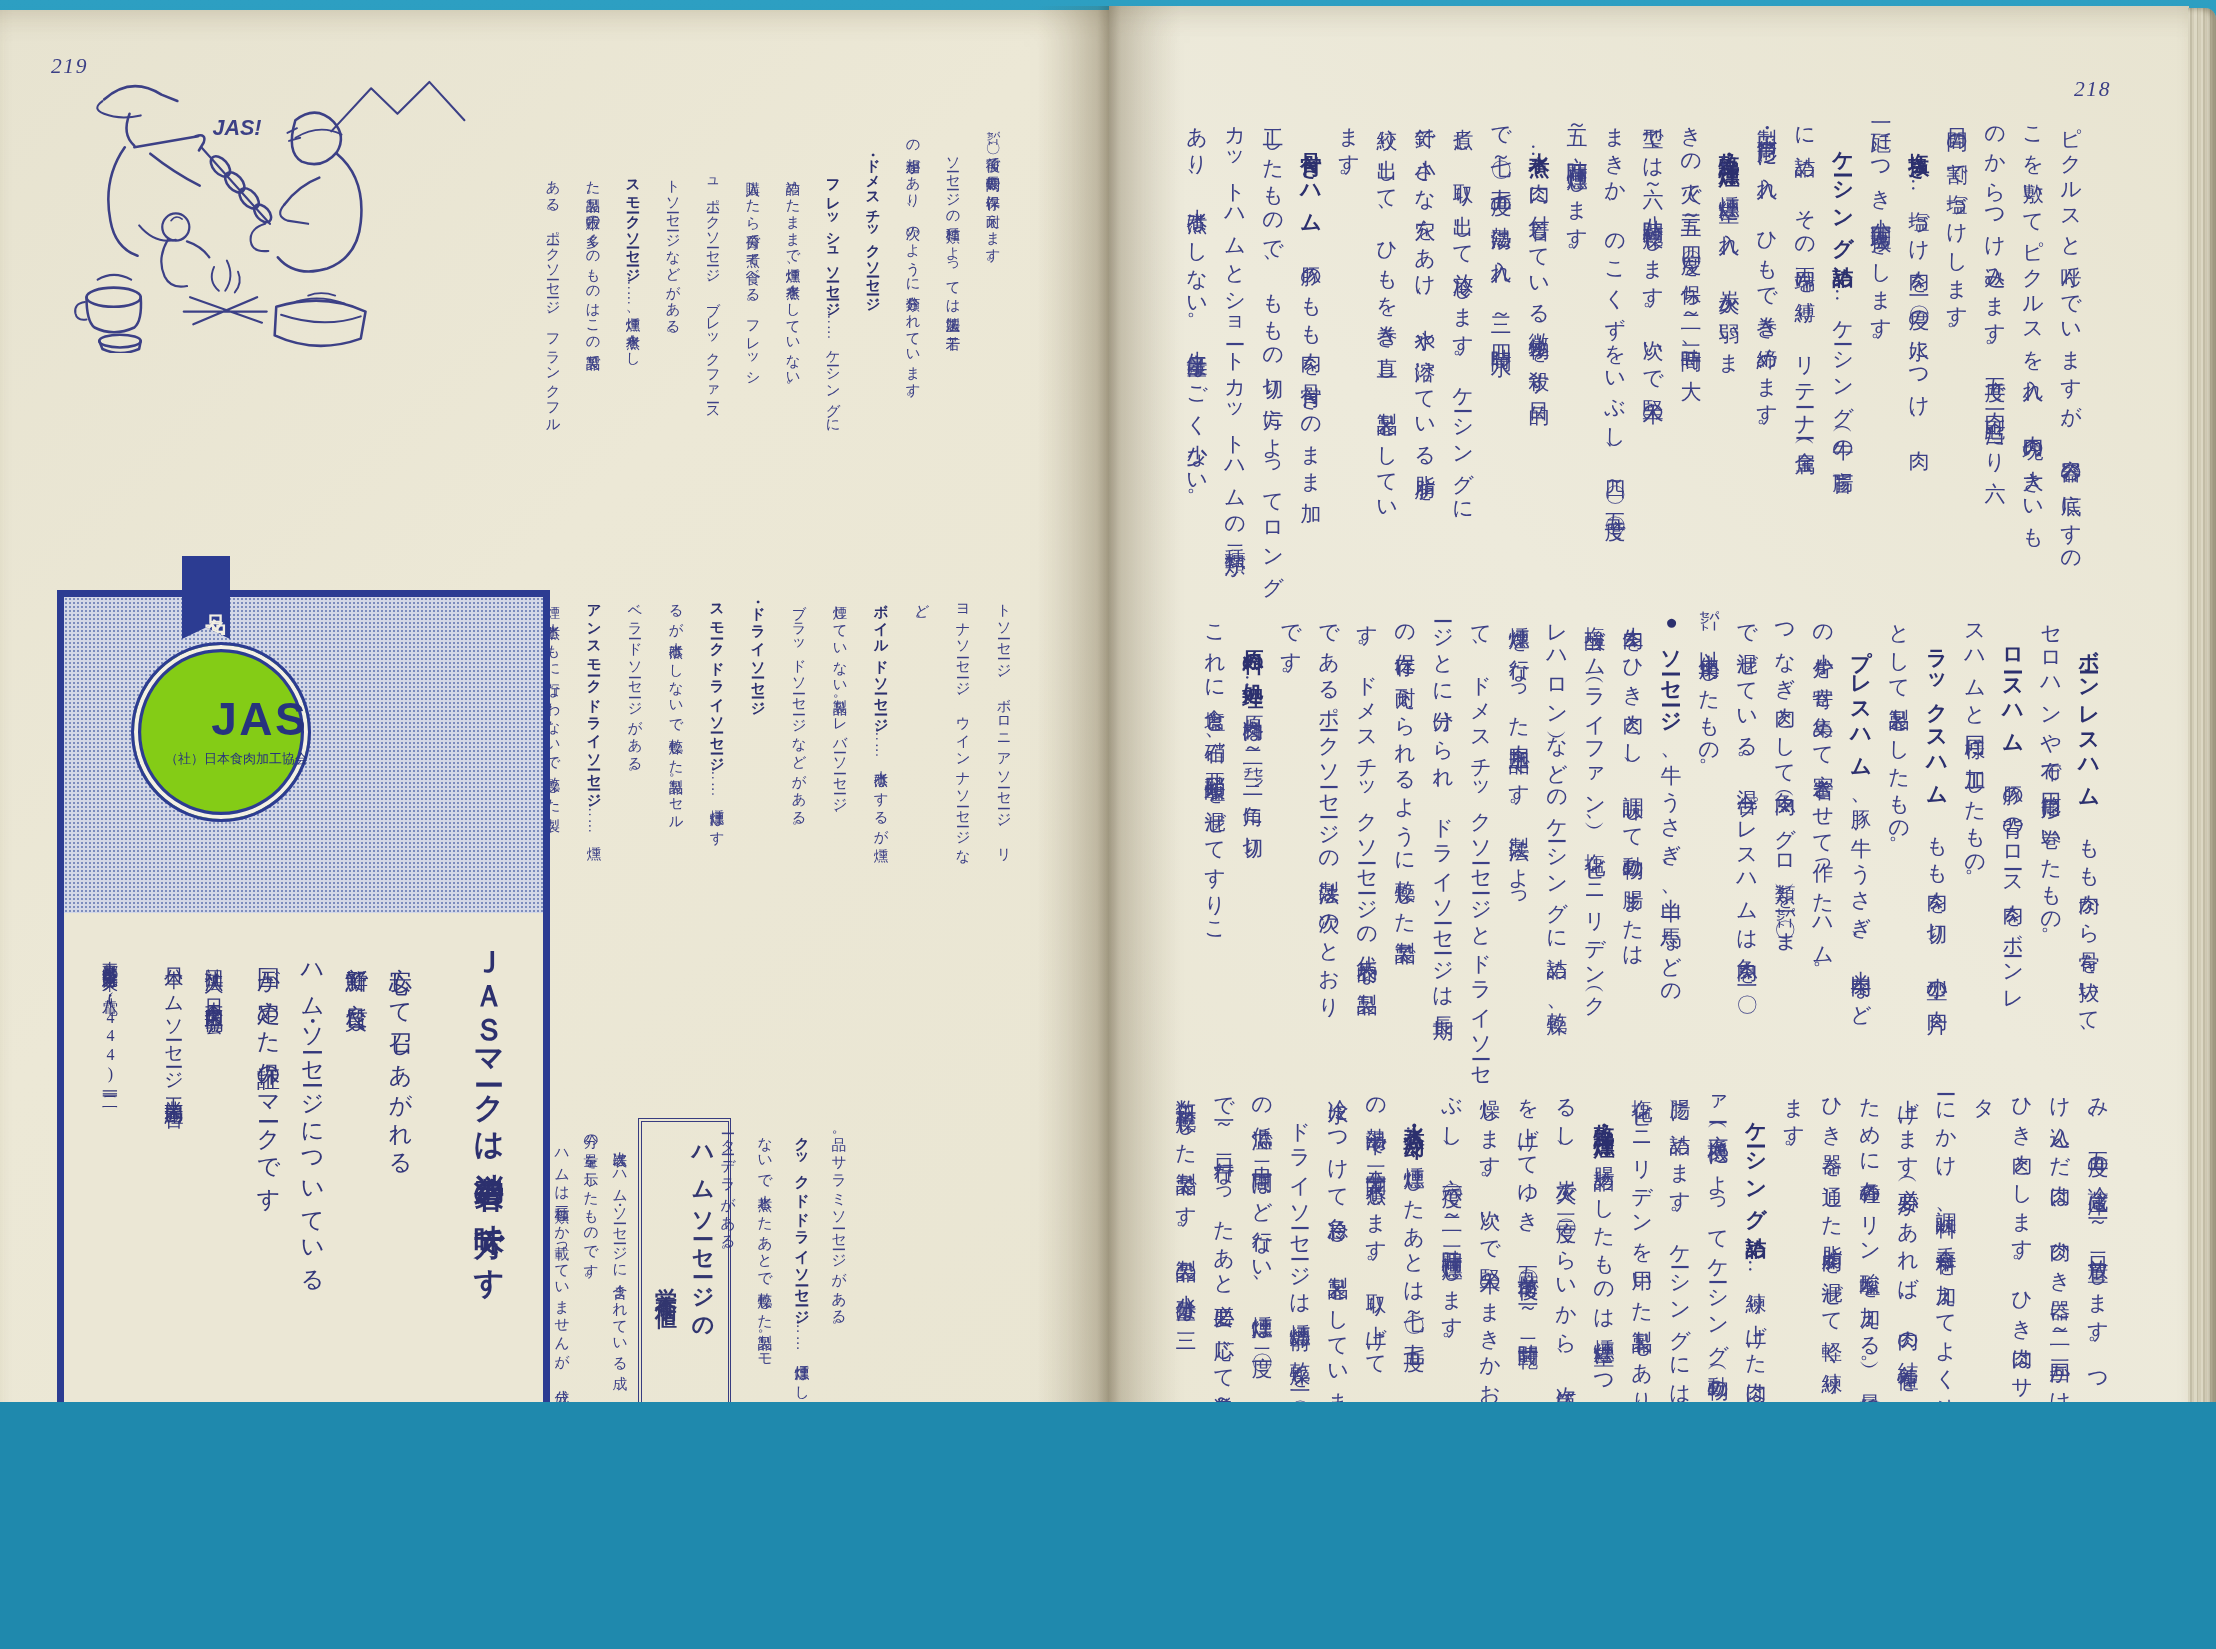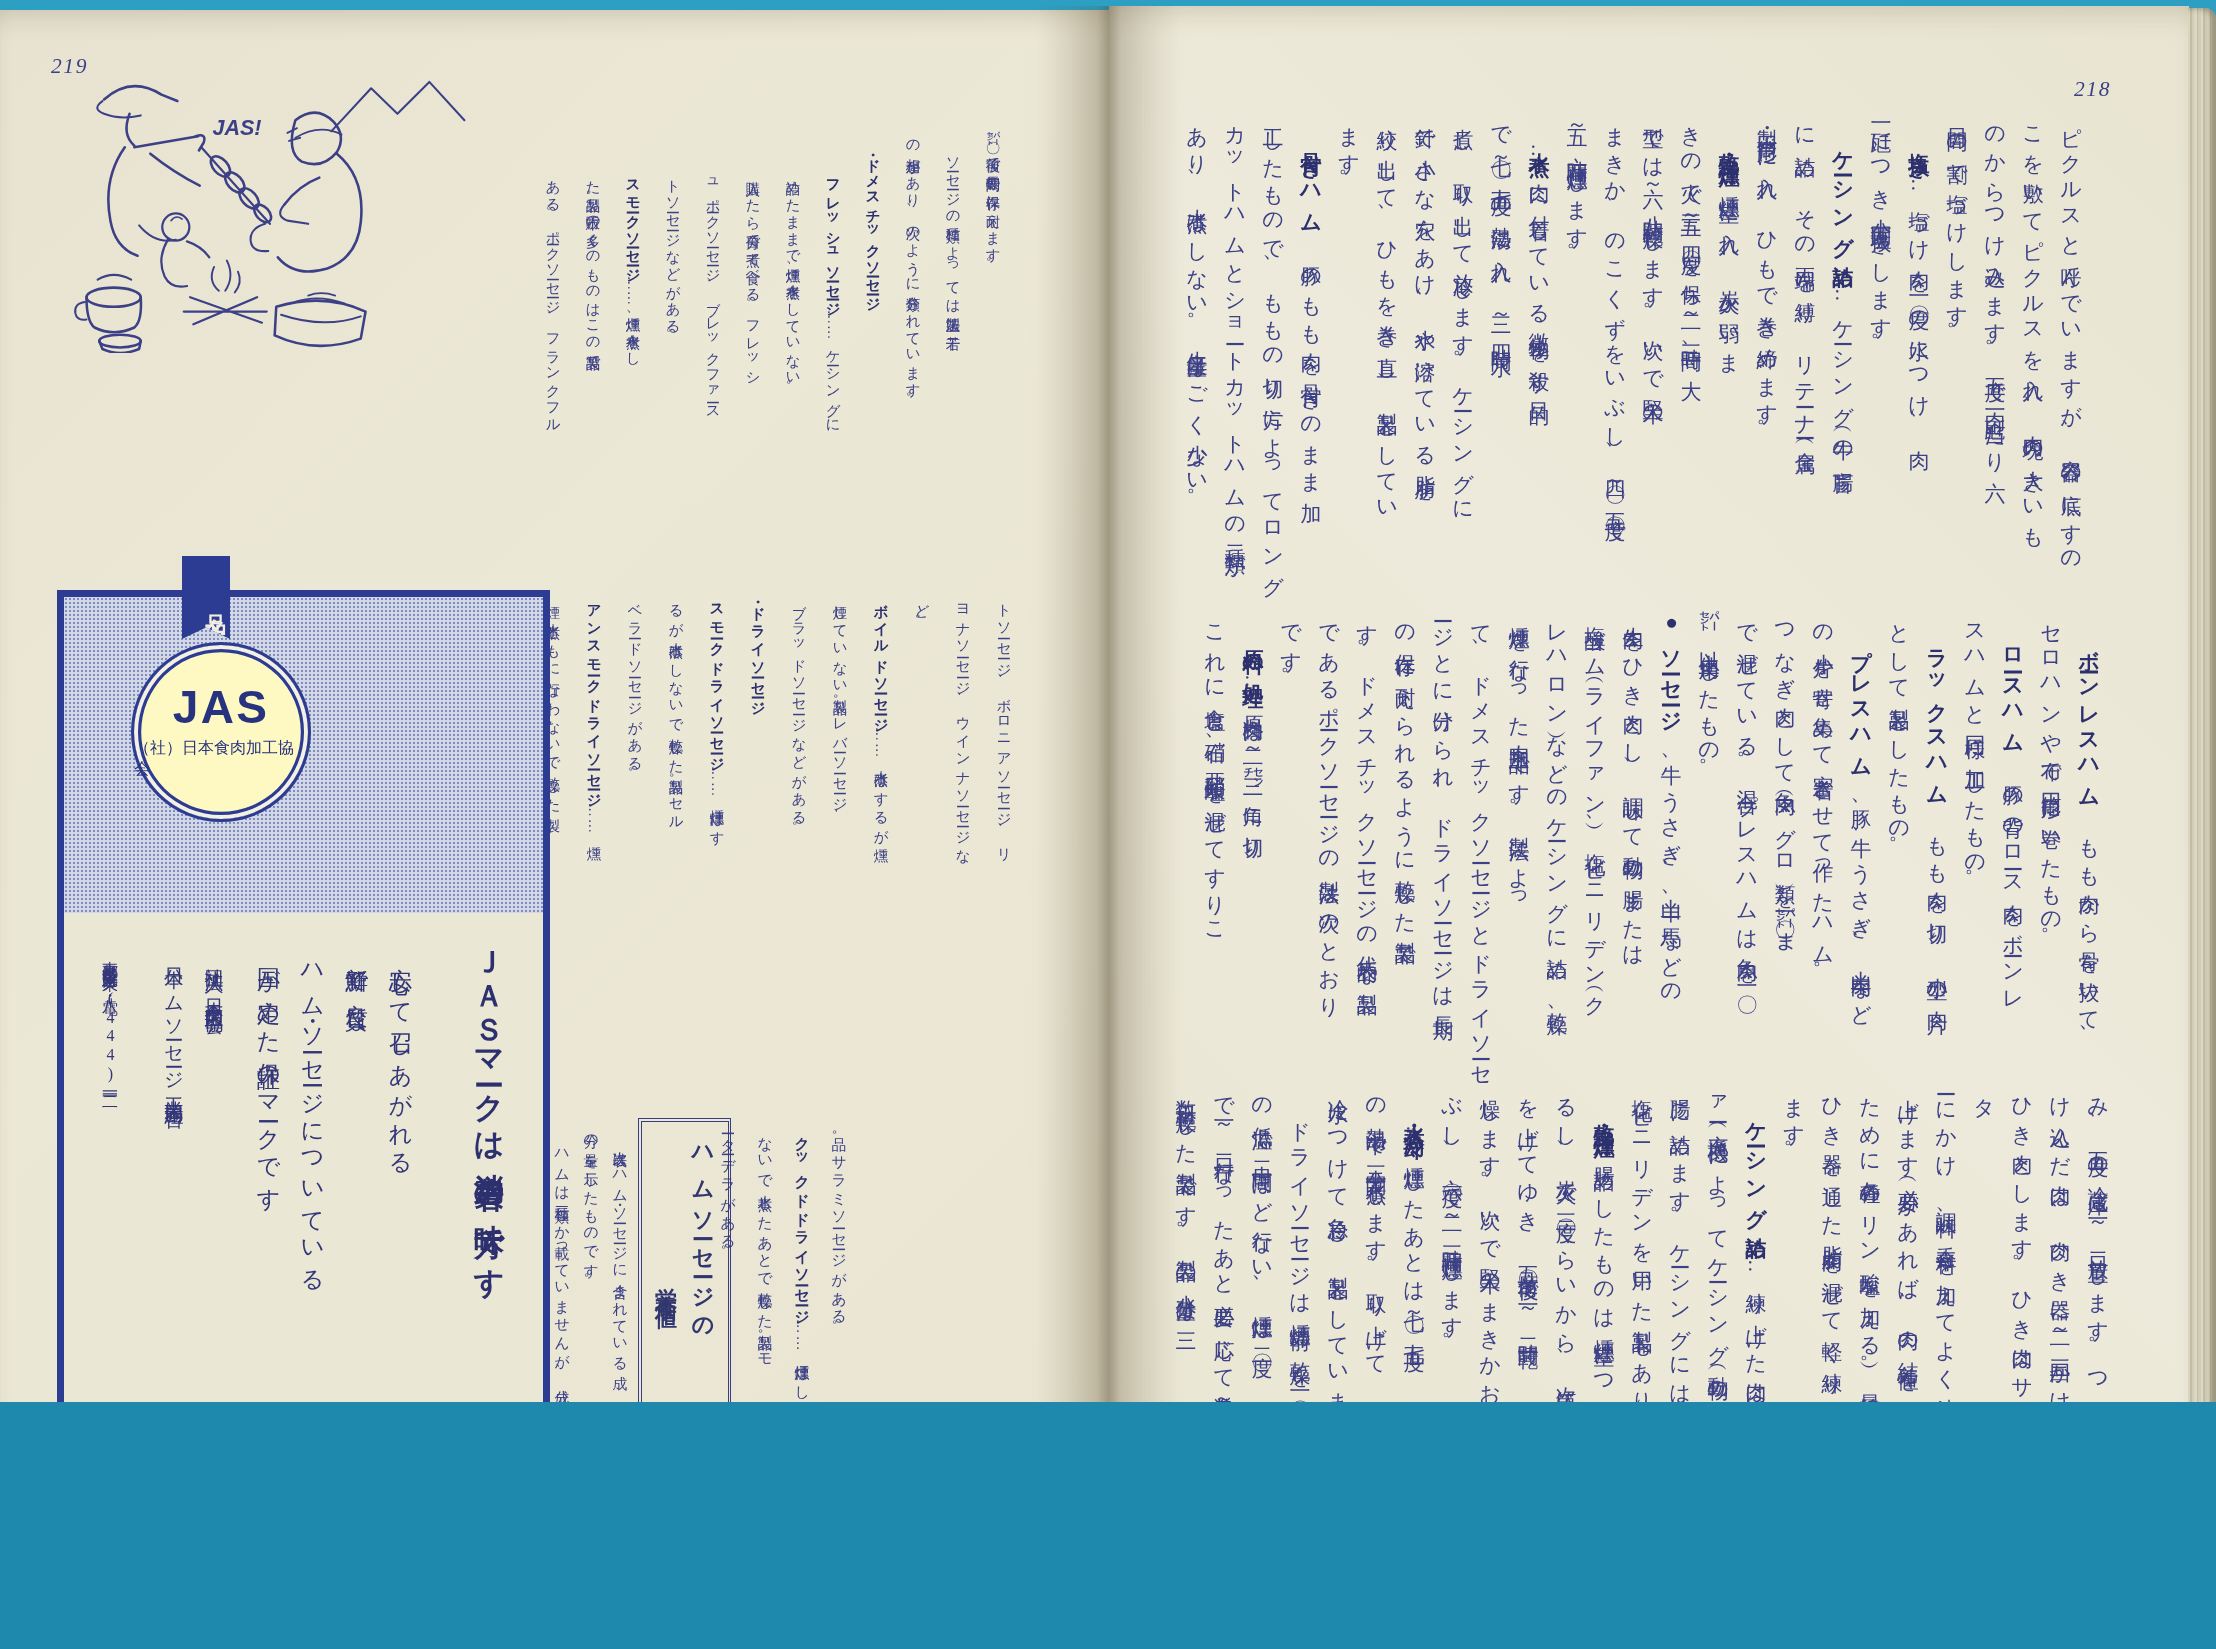--- a/index.html
+++ b/index.html
@@ -43,24 +43,24 @@
   #nutrition-title .vl2{padding-top:137px;}
   
   #jas-unit{position:absolute;left:57px;top:590px;width:479px;height:823px;border:7.2px solid #2c3c92;background:#ebe7d5;}
   #jas-halftone{position:absolute;left:0;top:0;width:100%;height:316px;
      background:radial-gradient(circle,#7c8cbd 1.1px,rgba(0,0,0,0) 1.3px),#d4d8e6;background-size:4px 4px;}
   #jas-ribbon{position:absolute;left:118px;top:-41px;width:48px;height:83px;background:#2c3c92;
      color:#f2efe2;writing-mode:vertical-rl;text-orientation:upright;font-size:21.5px;font-weight:700;
      text-align:center;letter-spacing:4.8px;padding-top:8px;box-sizing:border-box;
      clip-path:polygon(0 0,100% 0,100% 100%,50% 86%,0 100%);}
   #jas-circle{position:absolute;left:67px;top:45px;width:174px;height:174px;border-radius:50%;
-     background:#fef9c3;border:3.2px solid #2c3c92;box-shadow:inset 0 0 0 4px #f4f1e4,inset 0 0 0 7.2px #2c3c92;
-     display:flex;flex-direction:column;align-items:center;justify-content:center;}
+     background:#84cc16;border:3.2px solid #2c3c92;box-shadow:inset 0 0 0 4px #f4f1e4,inset 0 0 0 7.2px #2c3c92;
+     display:flex;flex-direction:column;align-items:flex-end;justify-content:center;}
   #jas-mark{font-family:"Liberation Sans",sans-serif;font-weight:700;font-size:46px;color:#27337e;letter-spacing:2.4px;line-height:1;}
-  #jas-circle-sub{font-size:16px;color:#27337e;margin-top:8px;letter-spacing:0;}
+  #jas-circle-sub{font-size:13px;color:#27337e;margin-top:8px;letter-spacing:0;}
   #ad-headline{right:35px;top:332px;height:479px;font-size:30px;font-weight:700;letter-spacing:4px;line-height:37px;color:#2c306e;font-family:"Liberation Sans",sans-serif;}
   #ad-lines{right:121px;top:353px;height:447px;width:179px;font-size:23px;letter-spacing:3.2px;line-height:44px;color:#33377a;}
   #ad-orgs{right:309px;top:356px;height:431px;width:83px;font-size:19px;letter-spacing:2.4px;line-height:40px;color:#33377a;}
   #ad-address{left:37px;top:351px;height:447px;font-size:16px;letter-spacing:1.6px;line-height:19px;color:#33377a;}
   
   #illo{position:absolute;left:56px;top:58px;width:415px;height:295px;}
   #illo svg{width:100%;height:100%;}
 </style>
 </head>
 <body>

